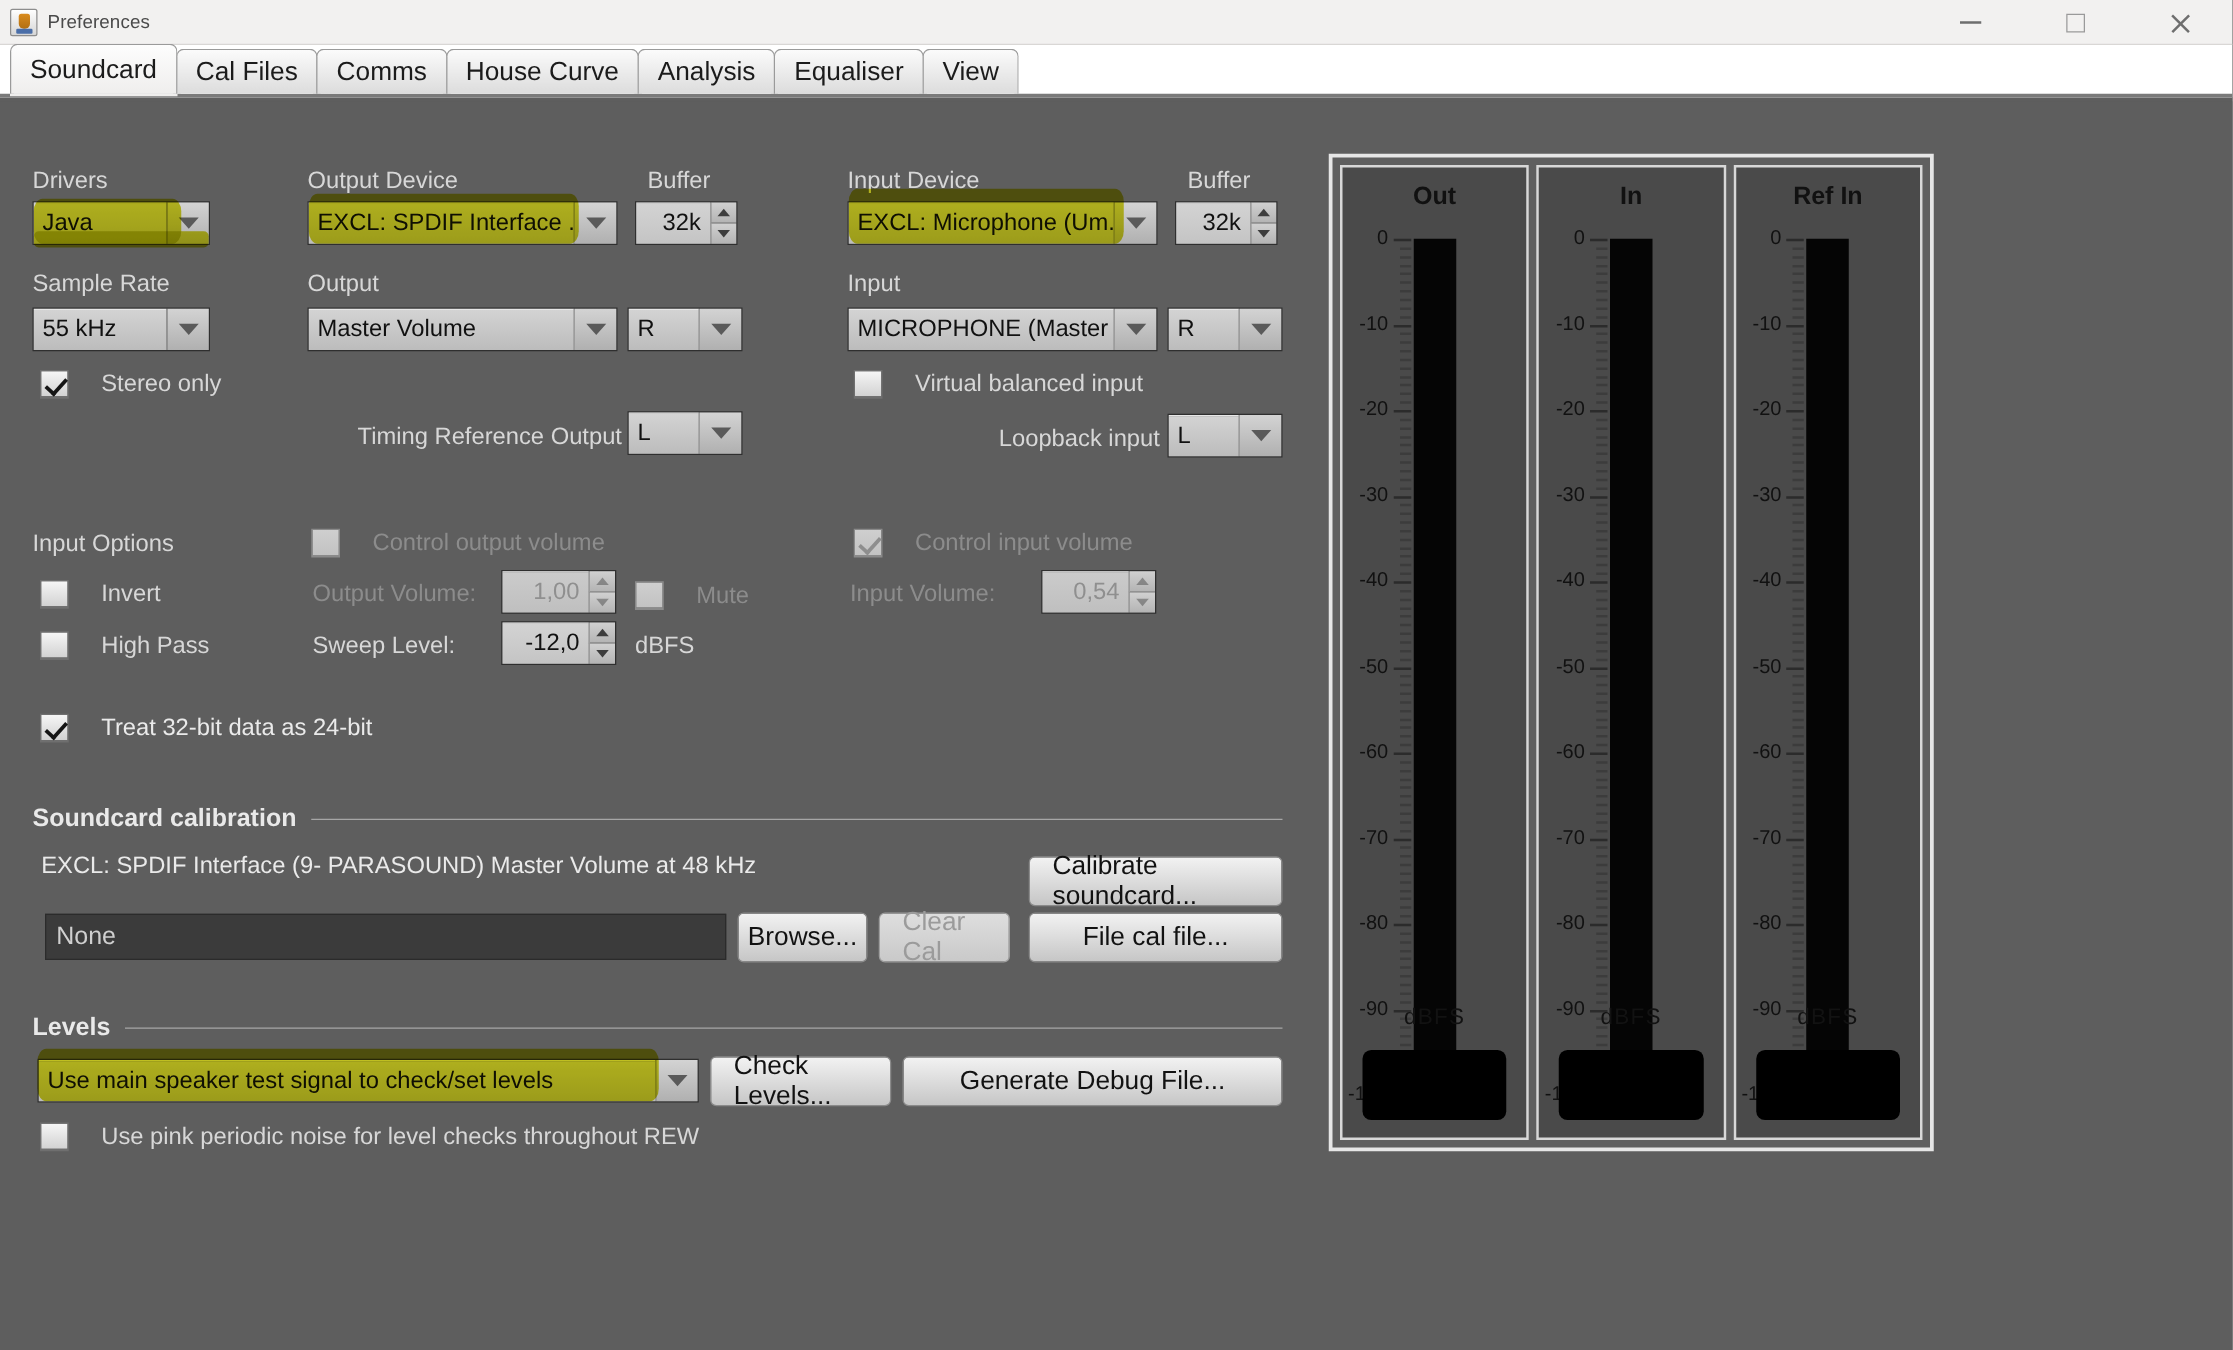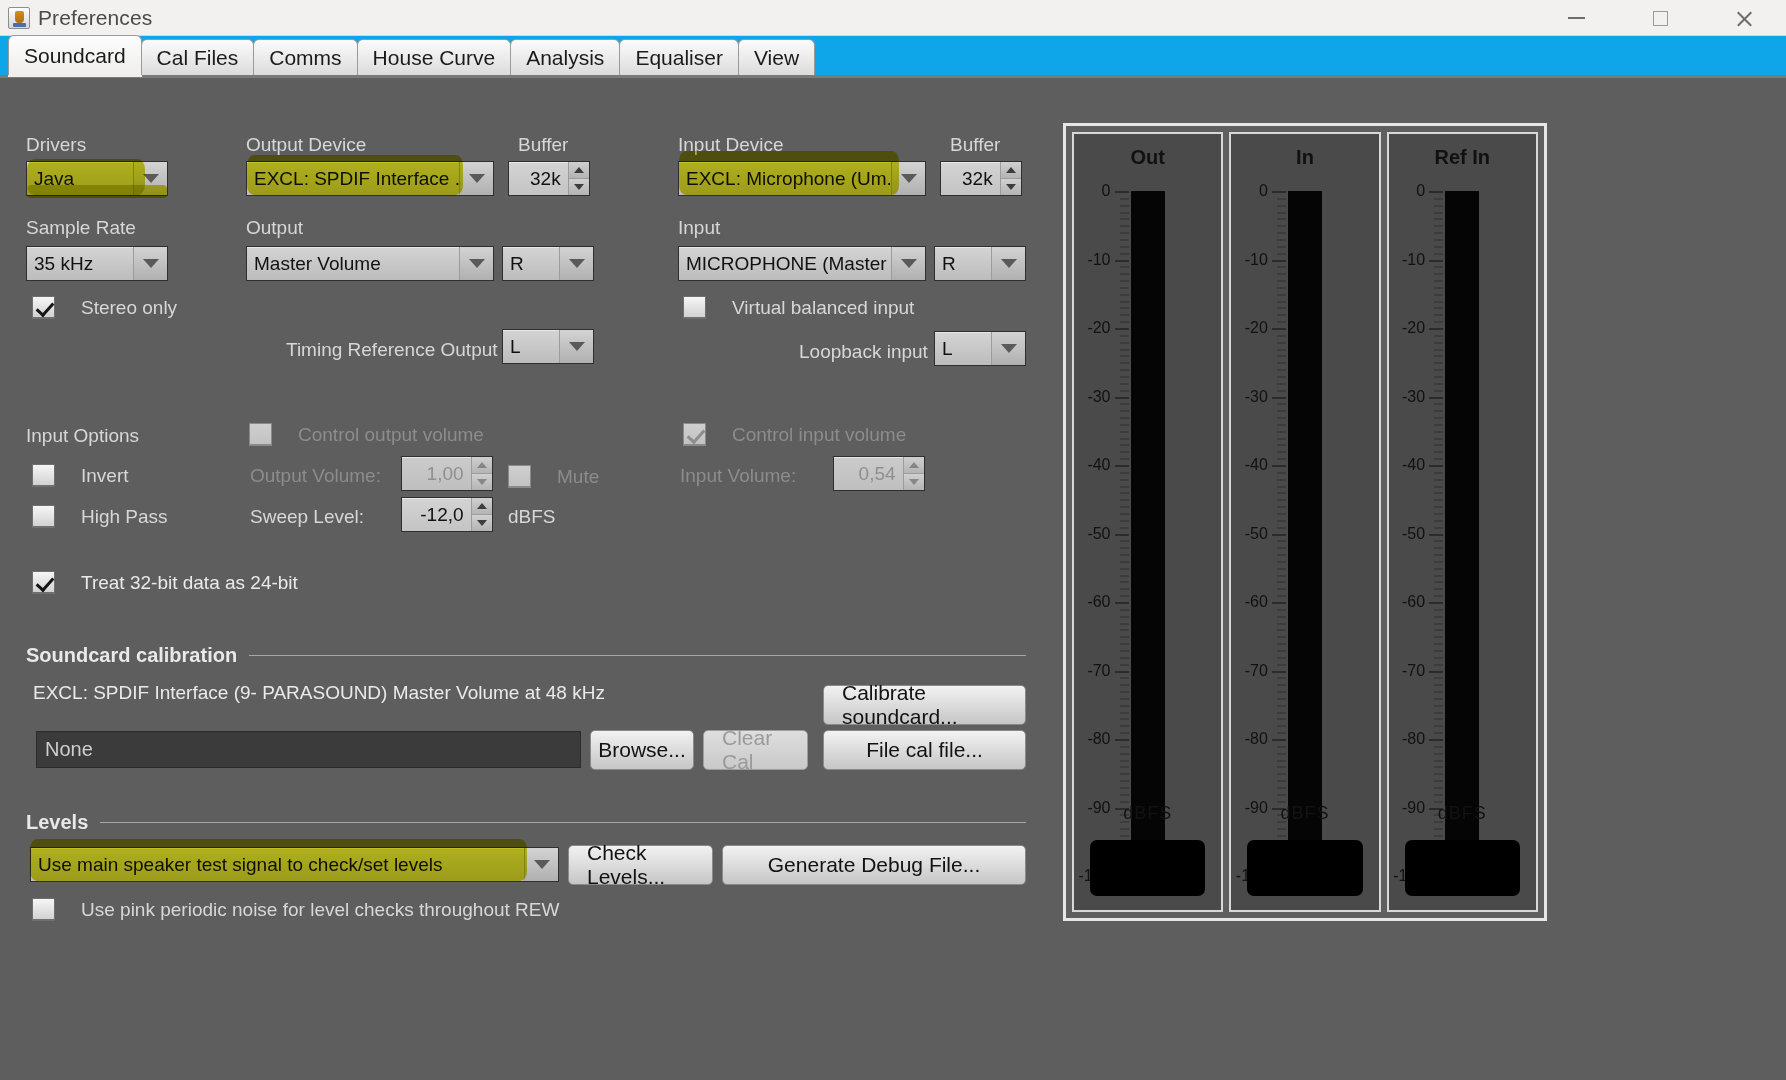--- a/index.html
+++ b/index.html
@@ -29,40 +29,40 @@
     content:""; position:absolute; left:6px; top:3px;
     width:9px; height:12px;
     background:linear-gradient(#d98b1d,#b26f12);
     border-radius:2px 2px 4px 4px;
   }
   .title-icon:after{
     content:""; position:absolute; left:4px; top:15px;
     width:13px; height:4px; background:#4a6ea8; border-radius:1px;
   }
   .title-text{
-    font-size:21px; color:#4a4a4a; letter-spacing:.1px;
+    font-size:15px; color:#4a4a4a; letter-spacing:.1px;
   }
   .win-controls{
     position:absolute; right:0; top:0; height:36px; display:flex;
   }
   .win-btn{
     width:84px; height:36px; display:flex; align-items:center; justify-content:center;
   }
   .win-min-glyph{ width:17px; height:2px; background:#6e6e6e; }
   .win-max-glyph{ width:15px; height:15px; border:1.6px solid #9a9a9a; }
   .win-close-glyph{ position:relative; width:19px; height:19px; }
   .win-close-glyph:before,.win-close-glyph:after{
     content:""; position:absolute; left:0; top:9px; width:19px; height:1.8px; background:#6e6e6e;
   }
   .win-close-glyph:before{ transform:rotate(45deg); }
   .win-close-glyph:after{ transform:rotate(-45deg); }
 
   
   .tabstrip{
-    height:42px; background:#0ea5e9; position:relative;
+    height:42px; background:#ffffff; position:relative;
     padding-left:8px; display:flex; align-items:flex-end;
     border-bottom:3px solid #7a7a7a;
   }
   .tab{
     height:36px; padding:0 15px;
     display:flex; align-items:center; justify-content:center;
     font-size:21px; color:#1b1b1b;
     background:linear-gradient(#fbfbfb,#dcdcdc);
     border:1px solid #9a9a9a; border-bottom:none;
     border-radius:6px 6px 0 0;
@@ -303,21 +303,21 @@
           <i></i>
         </div>
       <div class="sb bot">
           <i></i>
         </div>
     </div>
   </div>
 
   <div class="lbl" style="position:absolute;left:26px;top:136px;">Sample Rate</div>
   <div class="combo" style="position:absolute;left:26px;top:165px;width:142px;">
-    <div class="cval">35 kHz</div>
+    <div class="cval">55 kHz</div>
     <div class="carrow">
         <i></i>
       </div>
   </div>
 
   <div class="cbrow" style="position:absolute;left:32px;top:215px;">
     <div class="cbox checked"></div>
     <div class="lbl">Stereo only</div>
   </div>
 

